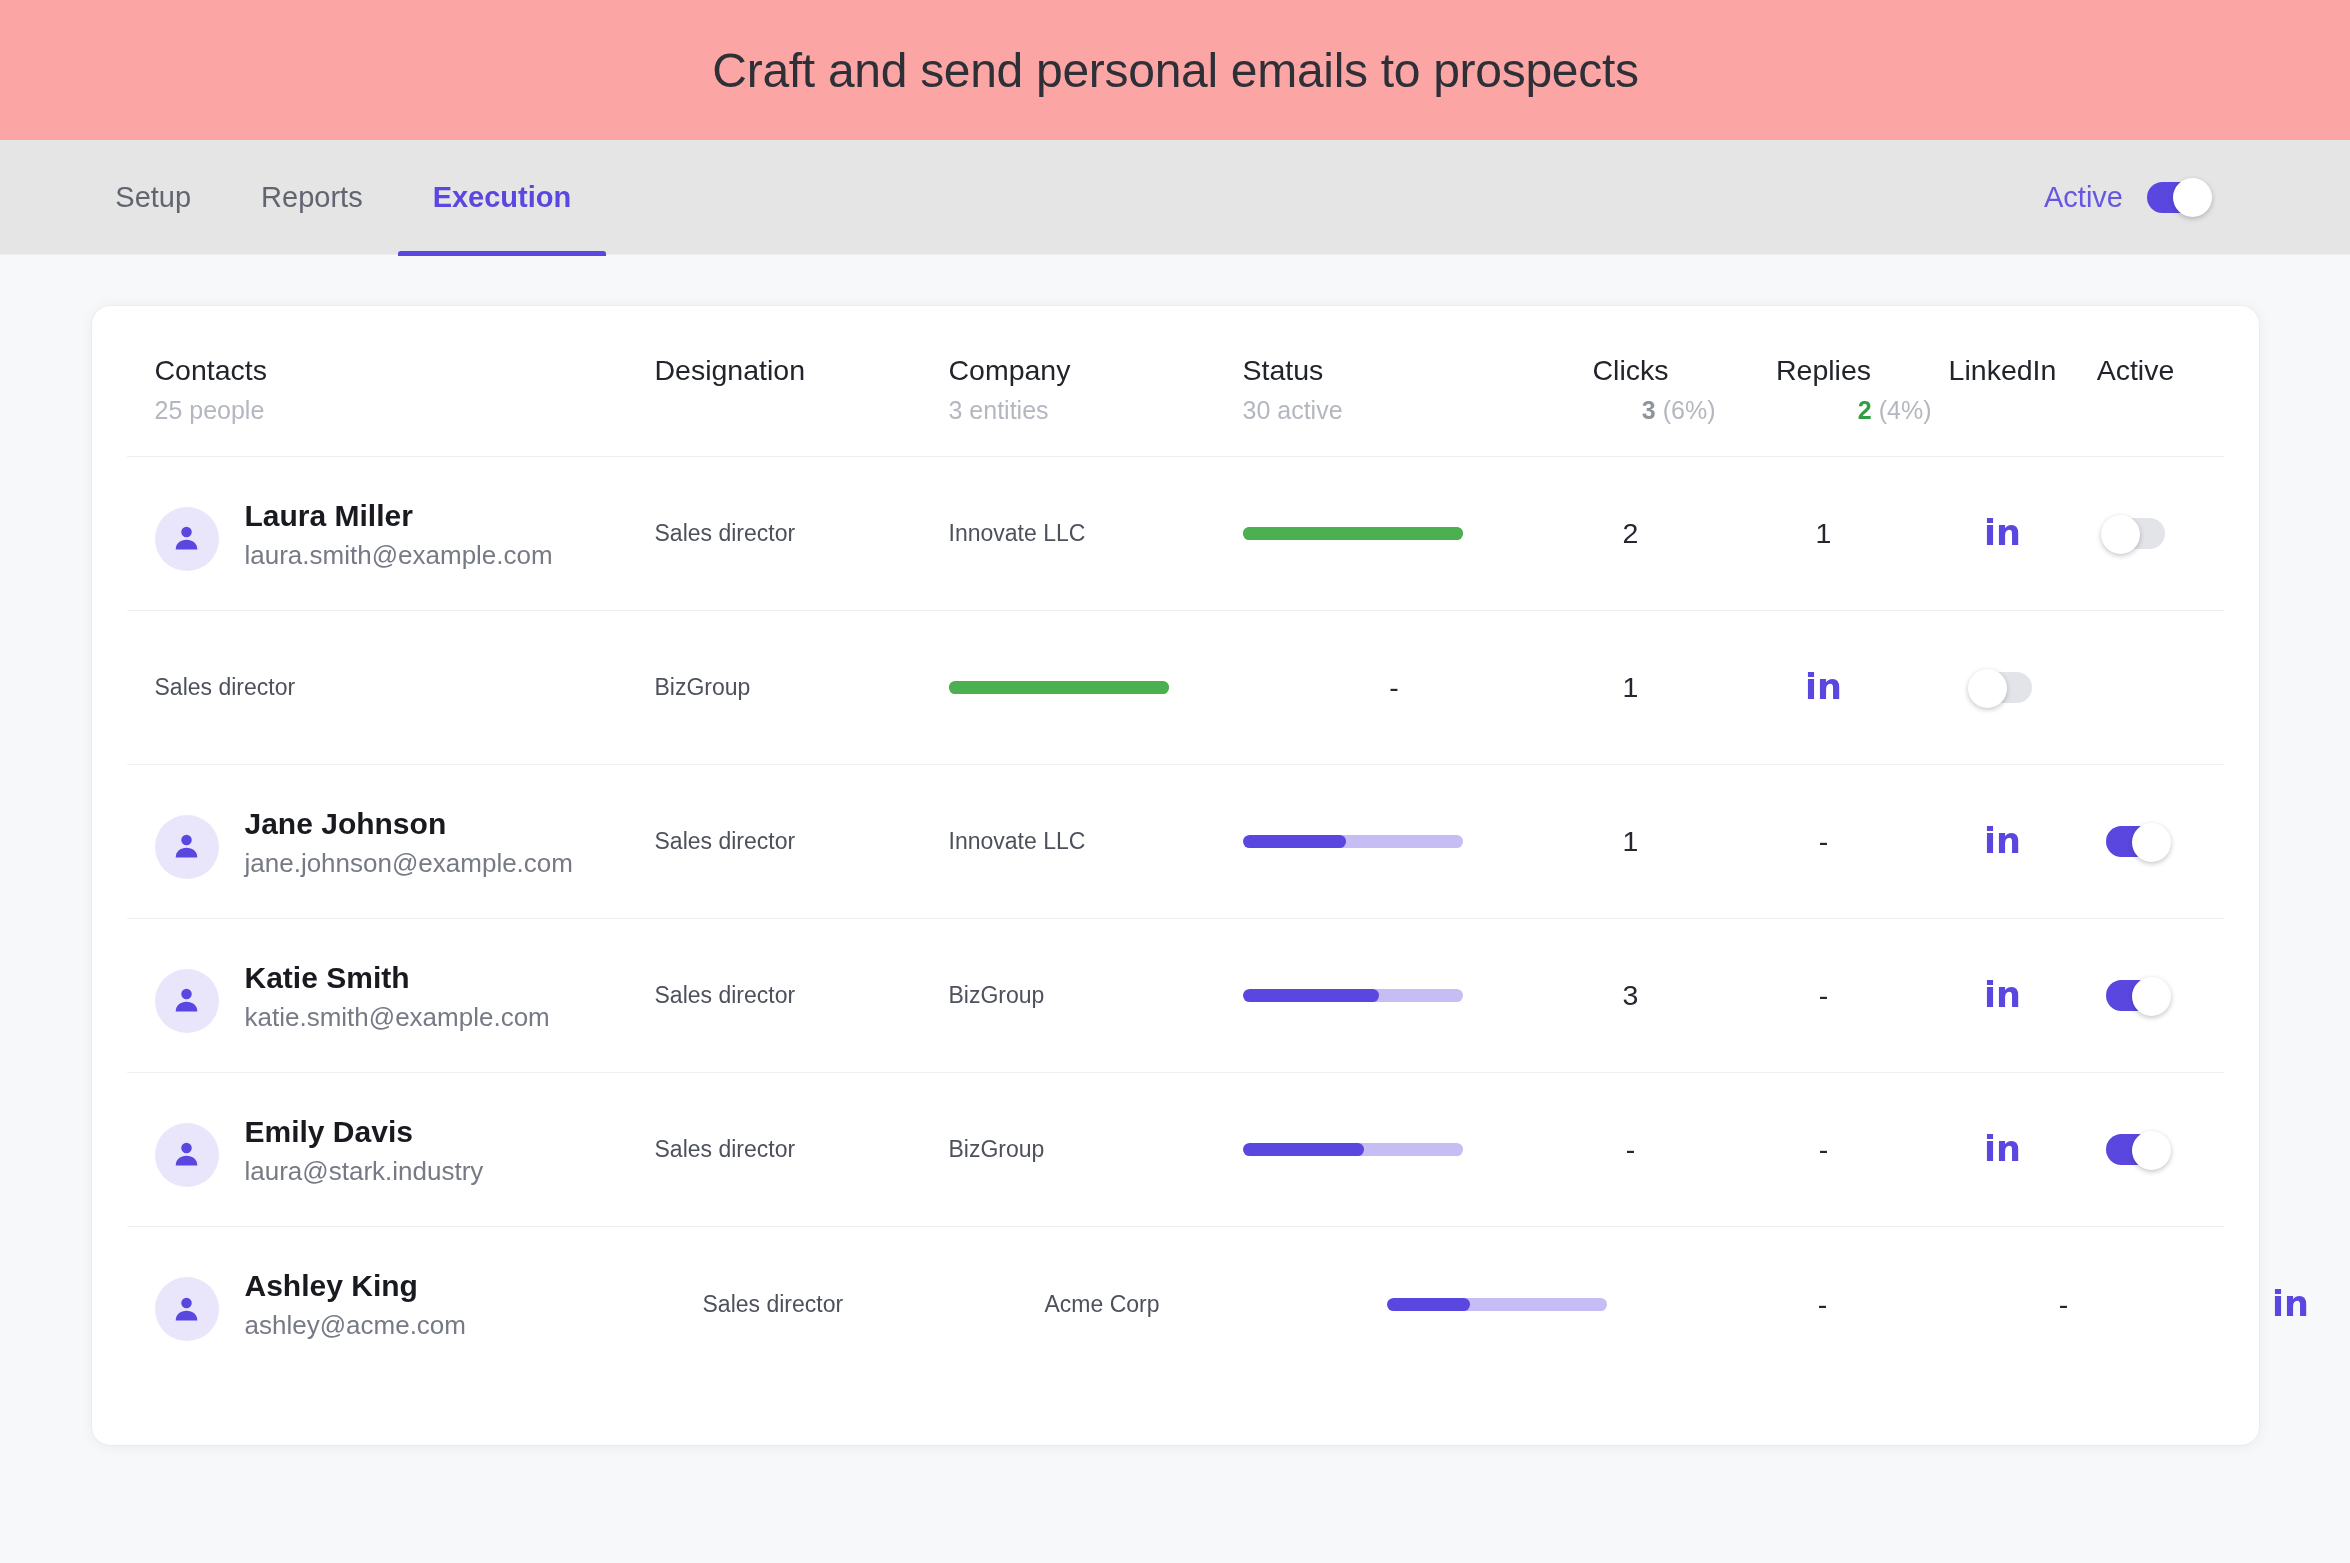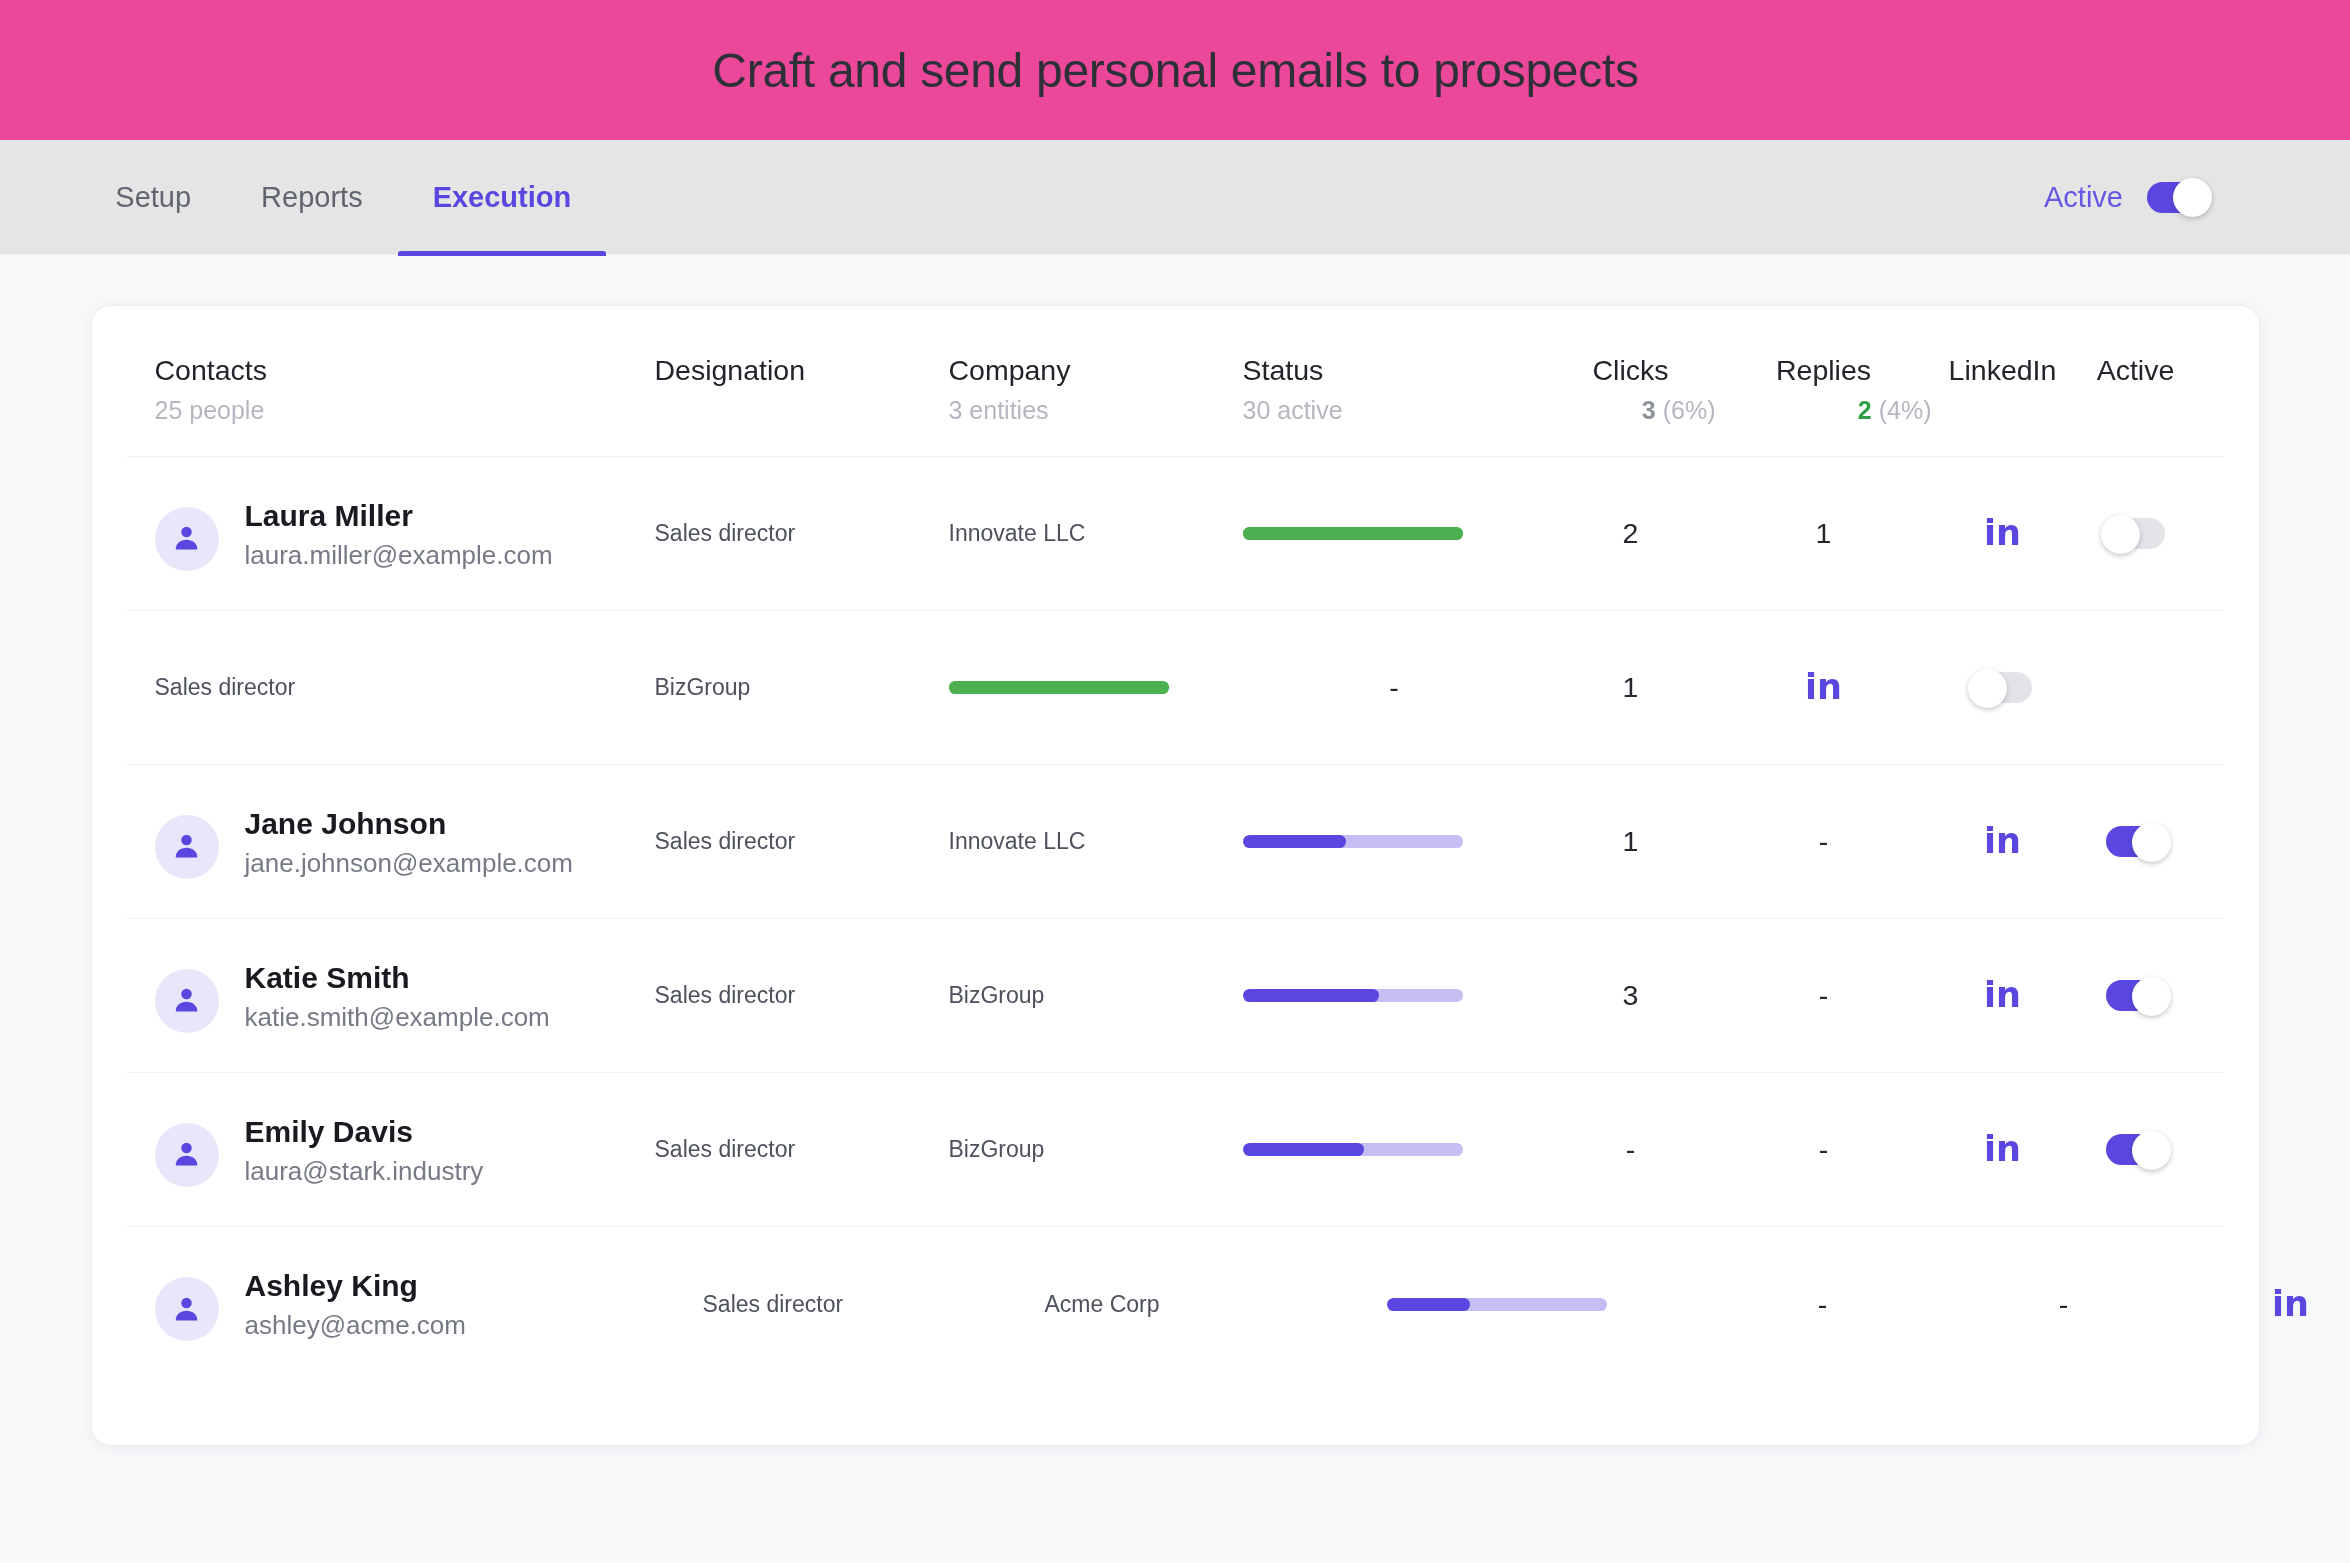--- a/index.html
+++ b/index.html
@@ -8,21 +8,21 @@
     width: 2351px;
     height: 1564px;
     background: #f7f8fa;
     font-family: "Liberation Sans", sans-serif;
     -webkit-font-smoothing: antialiased;
   }
 
   
   .page-header {
     height: 140px;
-    background: #ec4899;
+    background: #fca5a5;
     display: flex;
     align-items: center;
     justify-content: center;
   }
   .page-title {
     font-size: 48px;
     font-weight: 400;
     color: #2e3038;
     letter-spacing: -0.3px;
   }
@@ -288,21 +288,21 @@
 
     <div id="rows">
         <div class="grid-row trow">
           <div class="contact">
             <span class="avatar">
               <svg viewBox="0 0 24 24">
                 <circle cx="12" cy="7.5" r="3.6" fill="#5a47e0"></circle>
                 <path d="M4.6 19.5c0-4.1 3.3-6.6 7.4-6.6s7.4 2.5 7.4 6.6z" fill="#5a47e0"></path>
               </svg>
             </span>
-            <span><span class="c-name">Laura Miller</span><span class="c-mail" style="display:block">laura.miller@example.com</span></span>
+            <span><span class="c-name">Laura Miller</span><span class="c-mail" style="display:block">laura.smith@example.com</span></span>
           </div>
           <div class="cell-text">Sales director</div>
           <div class="cell-text">Innovate LLC</div>
           <div class="bar-wrap">
             <div class="bar complete">
               <div class="fill" style="width:100%"></div>
             </div>
           </div>
           <div class="cell-num">2</div>
           <div class="cell-num">1</div>

